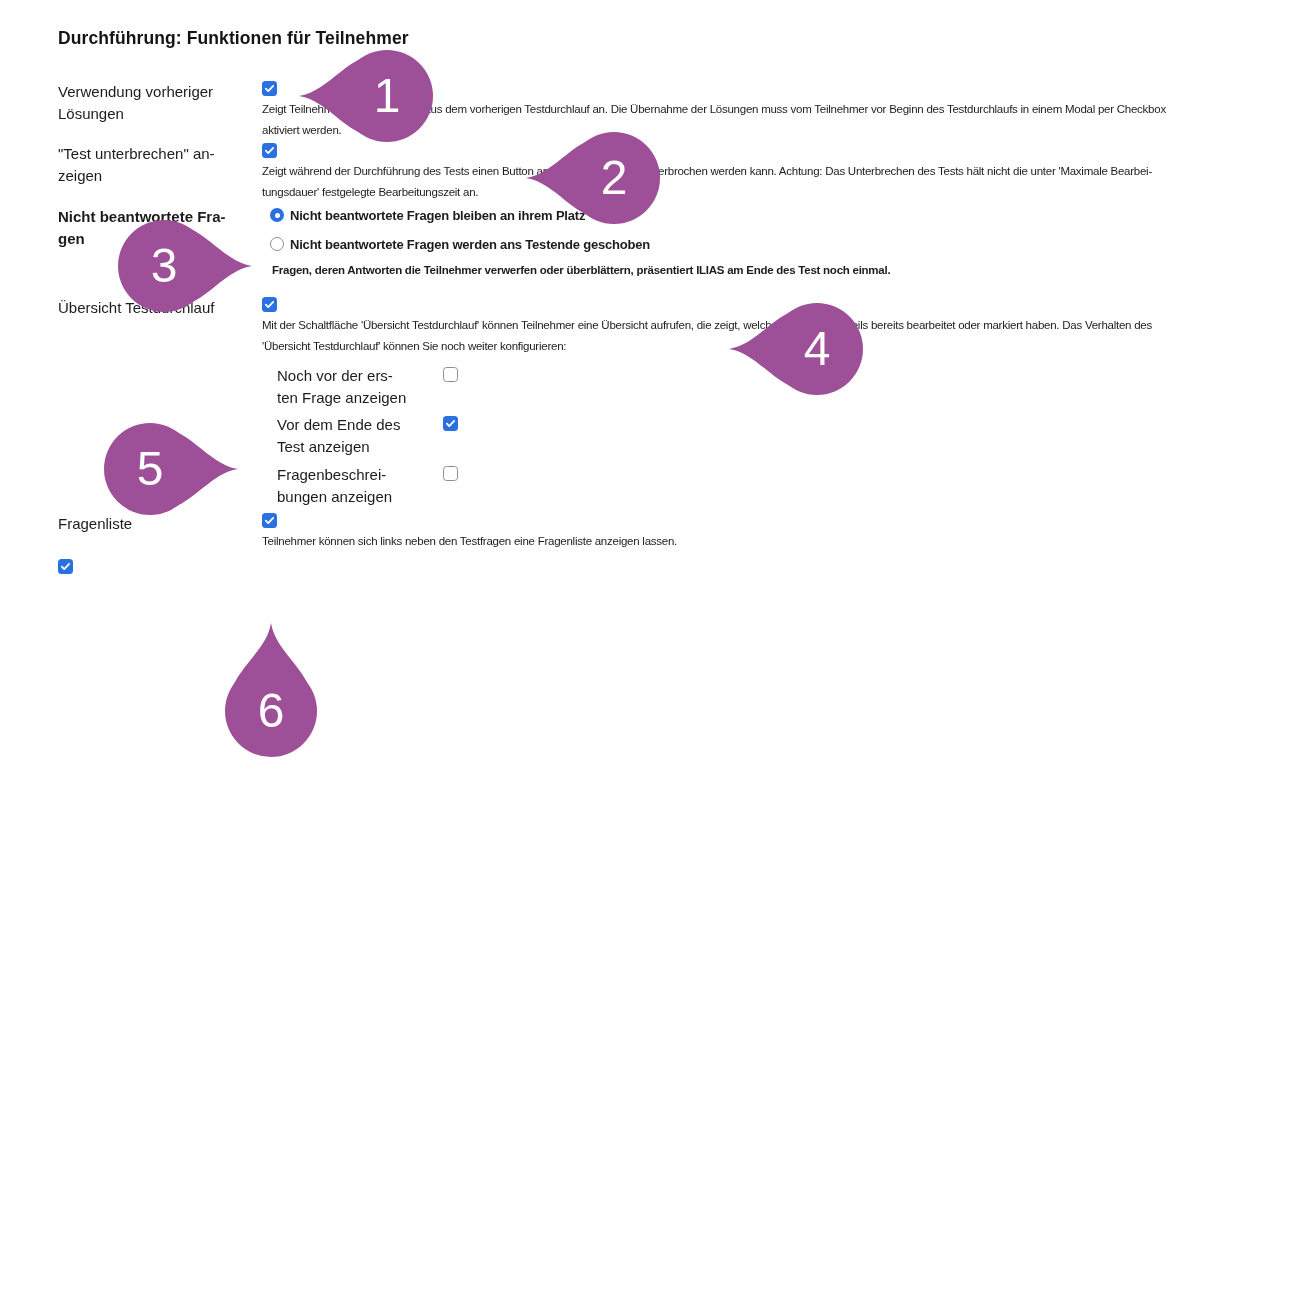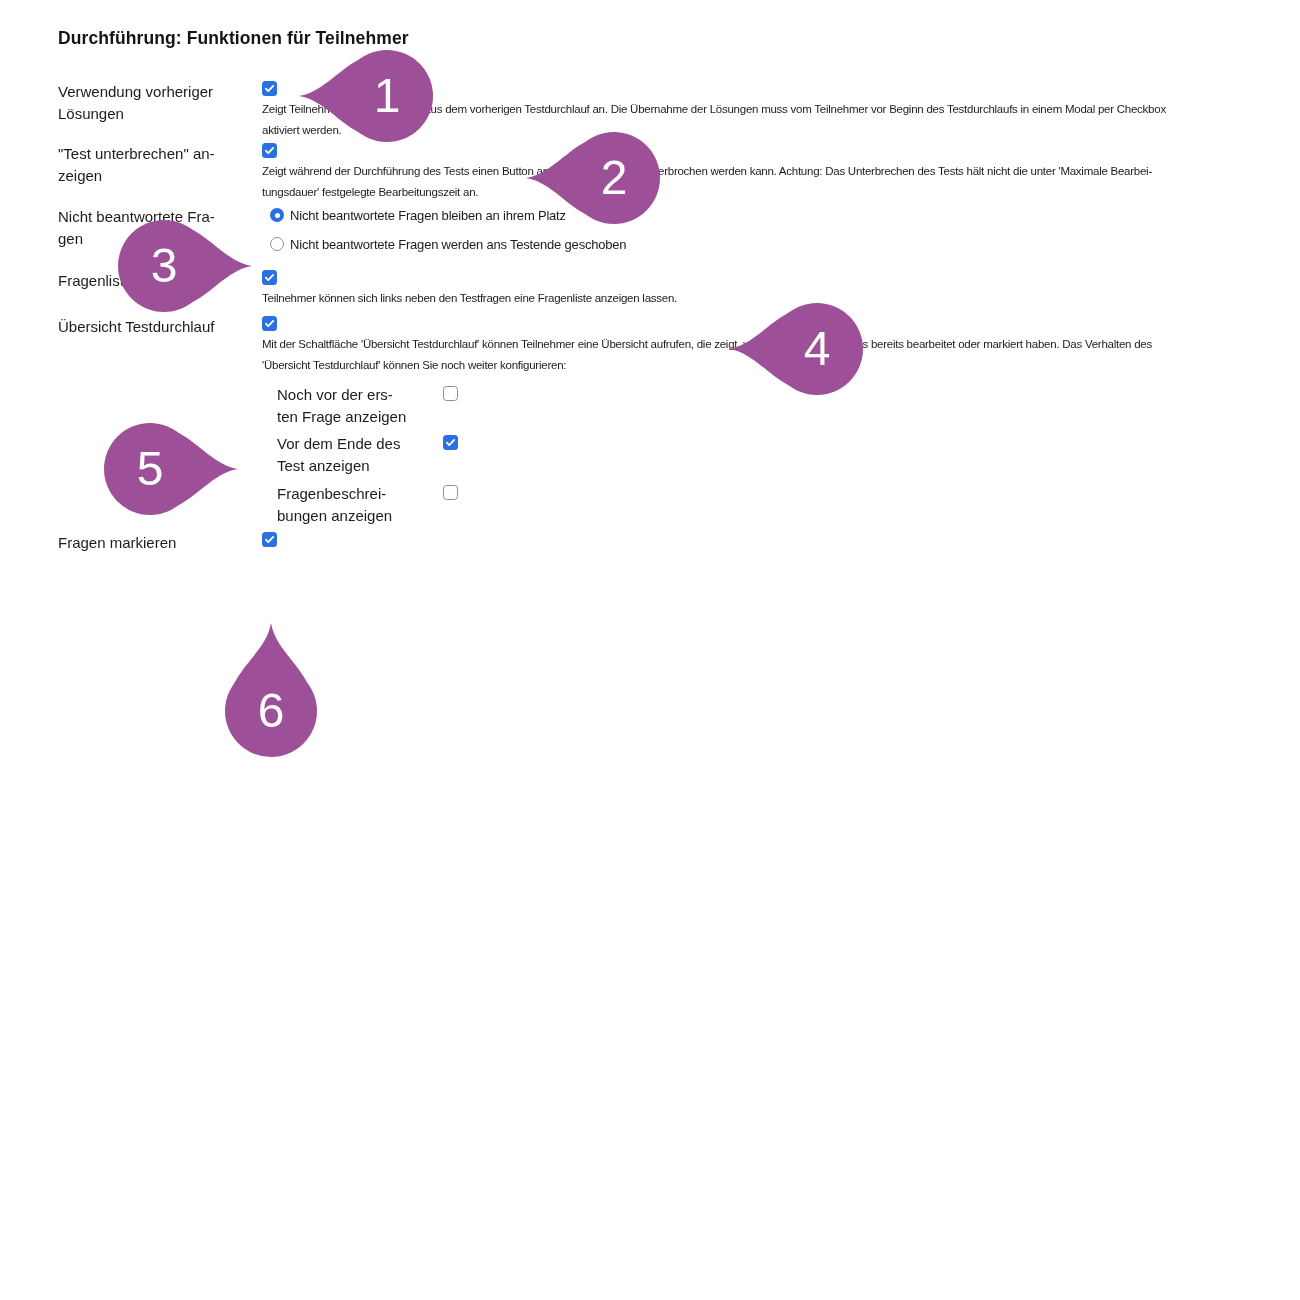--- a/index.html
+++ b/index.html
@@ -34,21 +34,21 @@
   .opt-label{font-size:13px;letter-spacing:-0.2px;line-height:19px;}
   .opt-byline{font-size:11.5px;letter-spacing:-0.25px;line-height:21px;white-space:pre;margin:6px 0 0 2px;}
   
   .sub-rows{margin-left:15px;margin-top:8px;}
   .sub-row{display:flex;}
   .sub-label{flex:0 0 166px;width:166px;font-size:15px;line-height:22px;white-space:pre-line;}
   .sub-cb-col{padding-top:2px;}
   
   .row-1{margin-bottom:2px;margin-top:32px;}
   .row-2{margin-bottom:3px;}
-  .row-3{margin-bottom:12px;}
+  .row-3{margin-bottom:12px;font-weight:bold;}
   .row-4{margin-bottom:7px;}
   .row-5{margin-bottom:5px;}
   .sub-row-1{margin-bottom:5px;}
   .sub-row-2{margin-bottom:6px;}
   
   .callout{position:absolute;pointer-events:none;}
   .callout .circle{position:absolute;width:92px;height:92px;border-radius:50%;background:var(--purple,#9d4f97);}
   .callout .num{position:absolute;width:92px;height:92px;display:flex;align-items:center;justify-content:center;
                 color:#fff;font-size:48px;line-height:1;font-weight:400;}
   .callout svg.tail{position:absolute;}
@@ -113,34 +113,23 @@
                 <span class="dot"></span>
               </div>
             <div class="opt-label">Nicht beantwortete Fragen bleiben an ihrem Platz</div>
           </div>
         </div>
         <div class="opt">
           <div class="opt-line">
             <div class="radio"></div>
             <div class="opt-label">Nicht beantwortete Fragen werden ans Testende geschoben</div>
           </div>
-        </div>
-      </div>
-    </div>
-  </div>
-
-  <div class="row row-4">
-    <div class="label-col">Fragenliste</div>
-    <div class="field-col">
-      <div class="cb on">
-        <svg viewBox="0 0 12 12">
-            <path d="M2 6.2 L4.6 8.8 L10 3.2" stroke="#fff" stroke-width="2" fill="none" stroke-linecap="round" stroke-linejoin="round"></path>
-          </svg>
-      </div>
-      <div class="byline">Teilnehmer können sich links neben den Testfragen eine Fragenliste anzeigen lassen.</div>
+          <div class="opt-byline">Fragen, deren Antworten die Teilnehmer verwerfen oder überblättern, präsentiert ILIAS am Ende des Test noch einmal.</div>
+        </div>
+      </div>
     </div>
   </div>
 
   <div class="row row-5">
     <div class="label-col">Übersicht Testdurchlauf</div>
     <div class="field-col">
       <div class="cb on">
         <svg viewBox="0 0 12 12">
             <path d="M2 6.2 L4.6 8.8 L10 3.2" stroke="#fff" stroke-width="2" fill="none" stroke-linecap="round" stroke-linejoin="round"></path>
           </svg>
@@ -175,22 +164,33 @@
           <div class="sub-cb-col">
             <div class="cb">
               
             </div>
           </div>
         </div>
       </div>
     </div>
   </div>
 
+  <div class="row row-4">
+    <div class="label-col">Fragenliste</div>
+    <div class="field-col">
+      <div class="cb on">
+        <svg viewBox="0 0 12 12">
+            <path d="M2 6.2 L4.6 8.8 L10 3.2" stroke="#fff" stroke-width="2" fill="none" stroke-linecap="round" stroke-linejoin="round"></path>
+          </svg>
+      </div>
+      <div class="byline">Teilnehmer können sich links neben den Testfragen eine Fragenliste anzeigen lassen.</div>
+    </div>
+  </div>
+
   <div class="row">
-    <div class="label-col">Fragen markieren</div>
     <div class="field-col">
       <div class="cb on">
         <svg viewBox="0 0 12 12">
             <path d="M2 6.2 L4.6 8.8 L10 3.2" stroke="#fff" stroke-width="2" fill="none" stroke-linecap="round" stroke-linejoin="round"></path>
           </svg>
       </div>
     </div>
   </div>
 </div>
 

